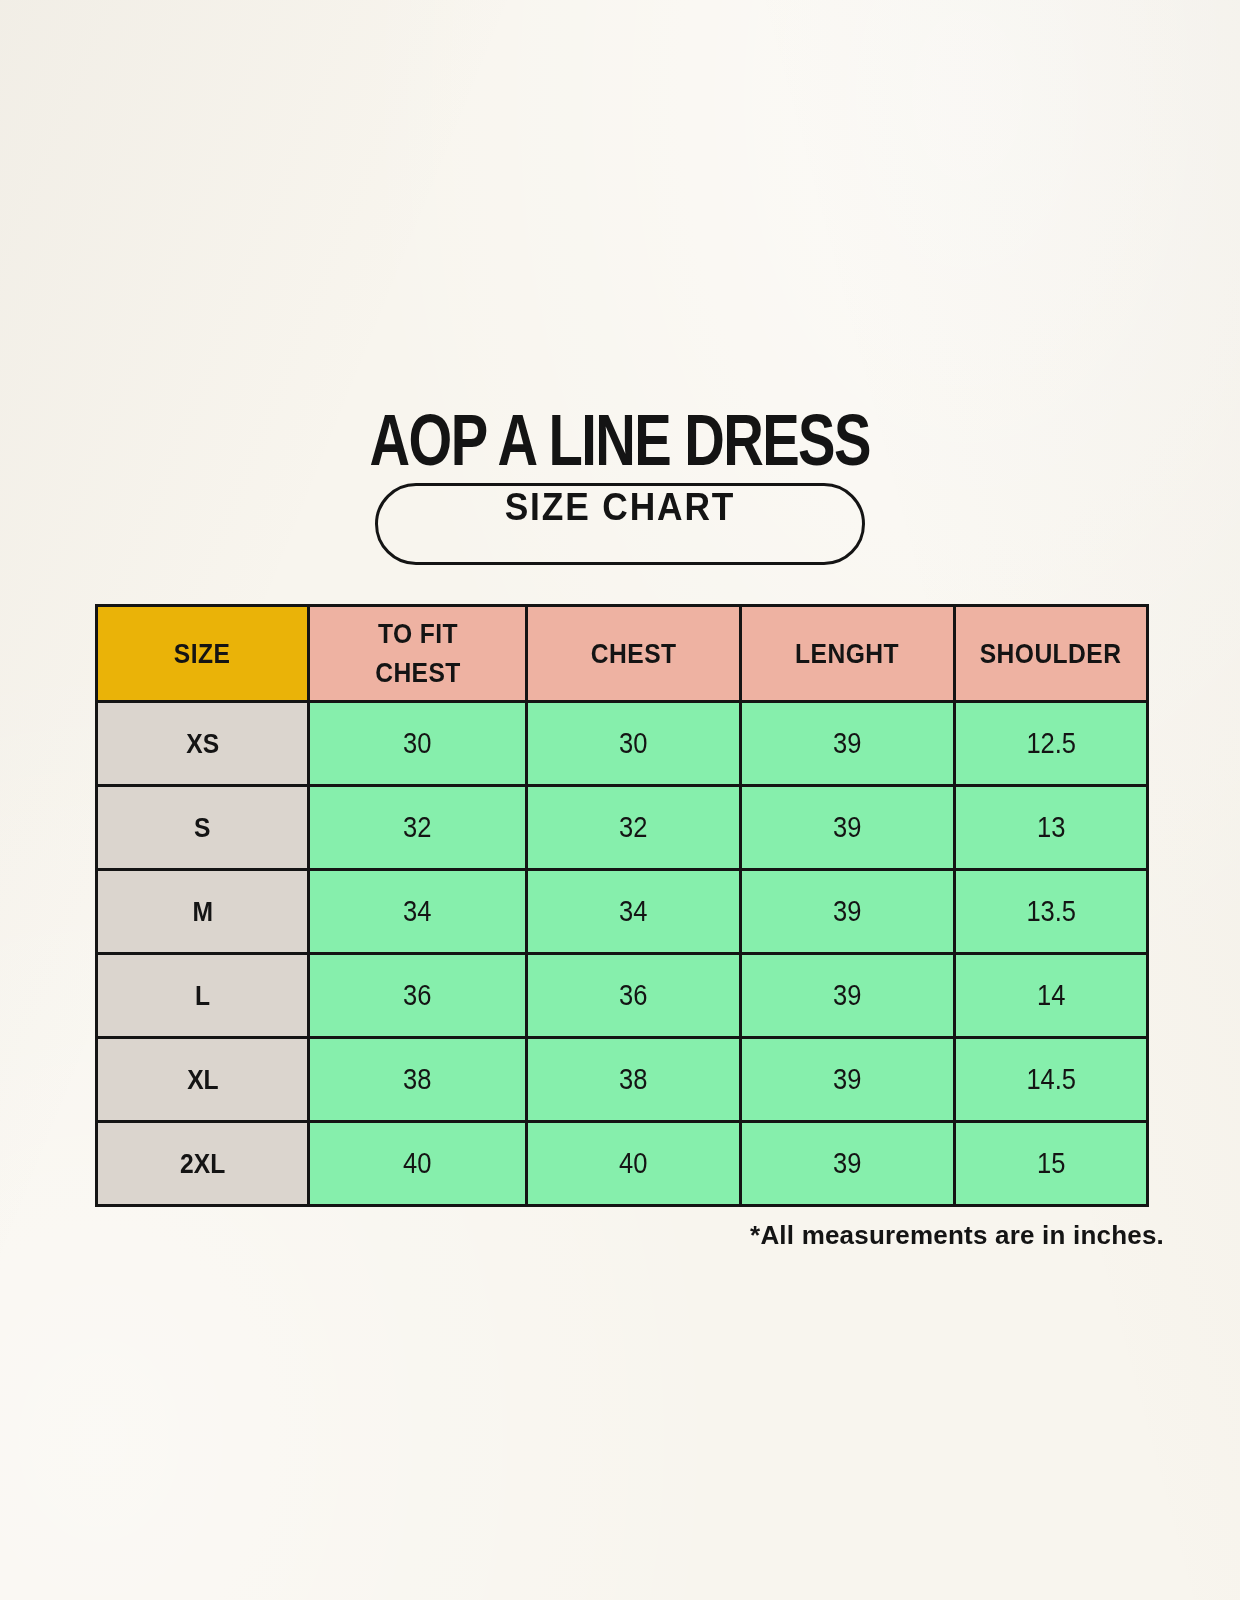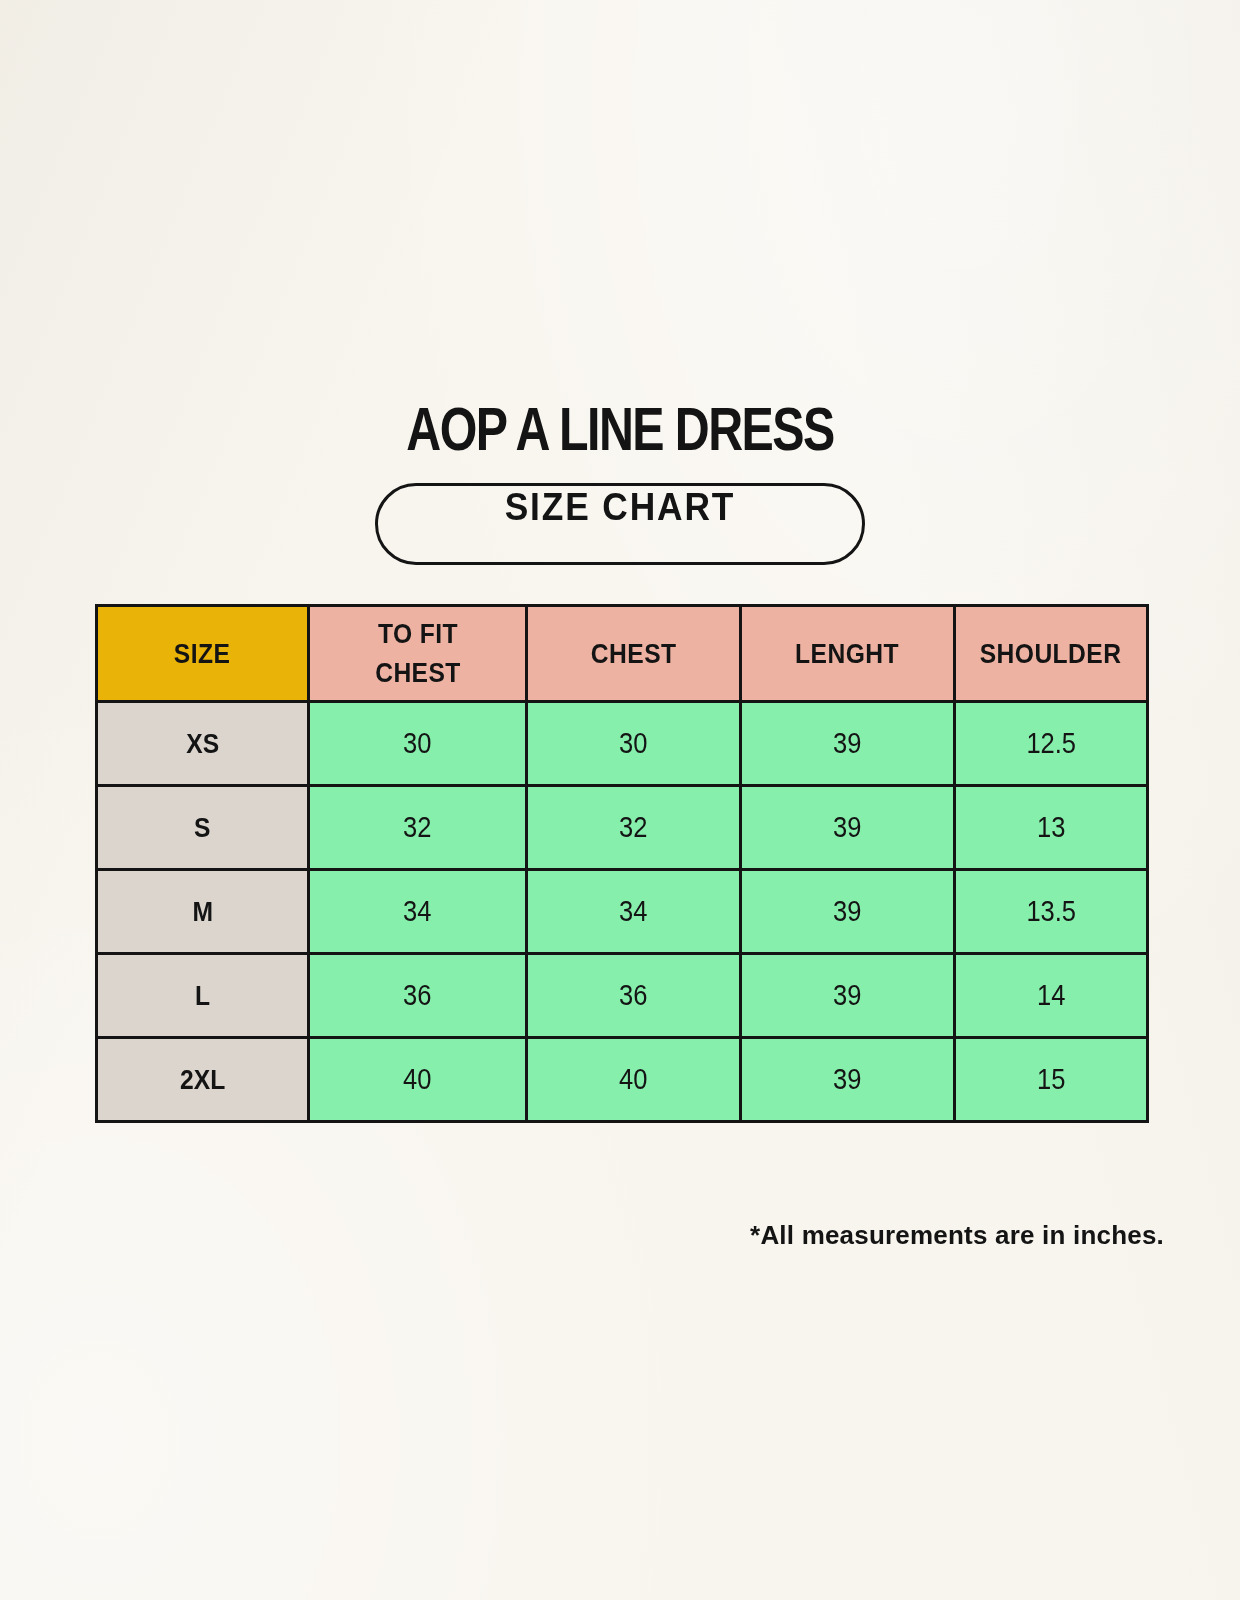--- a/index.html
+++ b/index.html
@@ -18,21 +18,21 @@
       radial-gradient(ellipse at 78% 6%, rgba(255,255,255,0.55), rgba(255,255,255,0) 45%),
       radial-gradient(ellipse at 8% 90%, rgba(255,255,255,0.4), rgba(255,255,255,0) 40%);
   }
 
   .page-title {
     position: absolute;
     top: 356px;
     left: 0;
     width: 1240px;
     text-align: center;
-    font-size: 62px;
+    font-size: 72px;
     font-weight: bold;
     line-height: 1;
   }
   .page-title .squeeze {
     display: inline-block;
     transform: scaleX(0.78);
     transform-origin: center;
     letter-spacing: -2px;
     white-space: nowrap;
   }
@@ -160,20 +160,27 @@
       <td class="cell-val"><span class="cx">13.5</span></td>
     </tr>
     <tr>
       <td class="cell-size"><span class="cx">L</span></td>
       <td class="cell-val"><span class="cx">36</span></td>
       <td class="cell-val"><span class="cx">36</span></td>
       <td class="cell-val"><span class="cx">39</span></td>
       <td class="cell-val"><span class="cx">14</span></td>
     </tr>
     <tr>
+      <td class="cell-size"><span class="cx">XL</span></td>
+      <td class="cell-val"><span class="cx">38</span></td>
+      <td class="cell-val"><span class="cx">38</span></td>
+      <td class="cell-val"><span class="cx">39</span></td>
+      <td class="cell-val"><span class="cx">14.5</span></td>
+    </tr>
+    <tr>
       <td class="cell-size"><span class="cx">2XL</span></td>
       <td class="cell-val"><span class="cx">40</span></td>
       <td class="cell-val"><span class="cx">40</span></td>
       <td class="cell-val"><span class="cx">39</span></td>
       <td class="cell-val"><span class="cx">15</span></td>
     </tr>
   </tbody>
 </table>
 
 <div class="footnote">*All measurements are in inches.</div>

